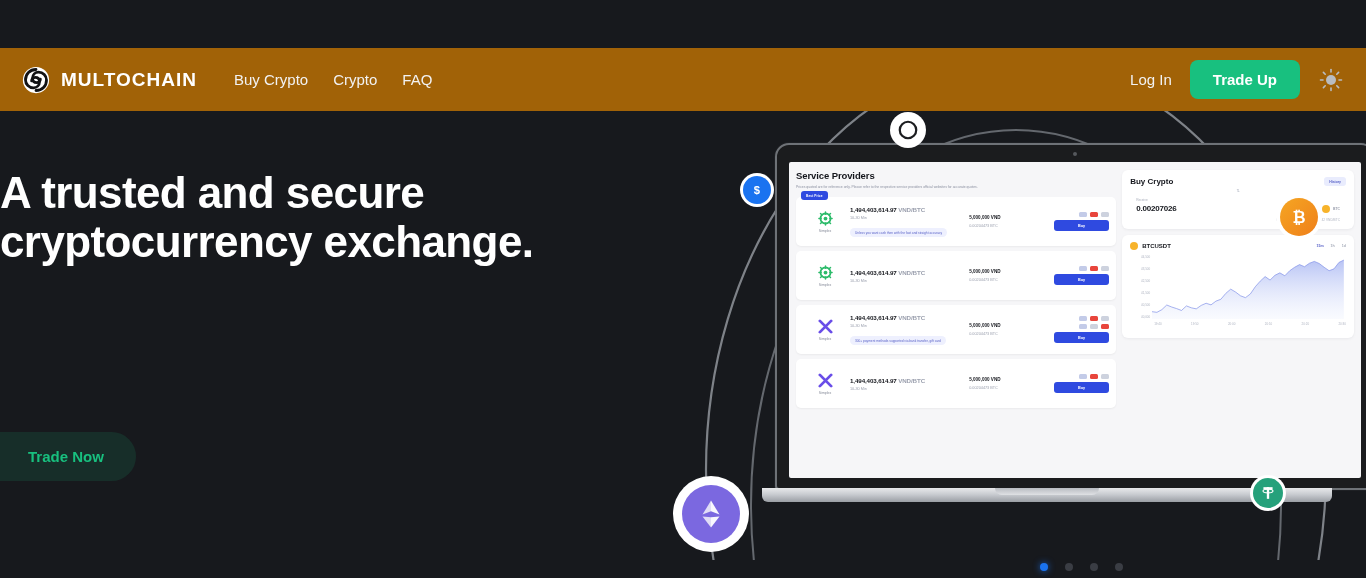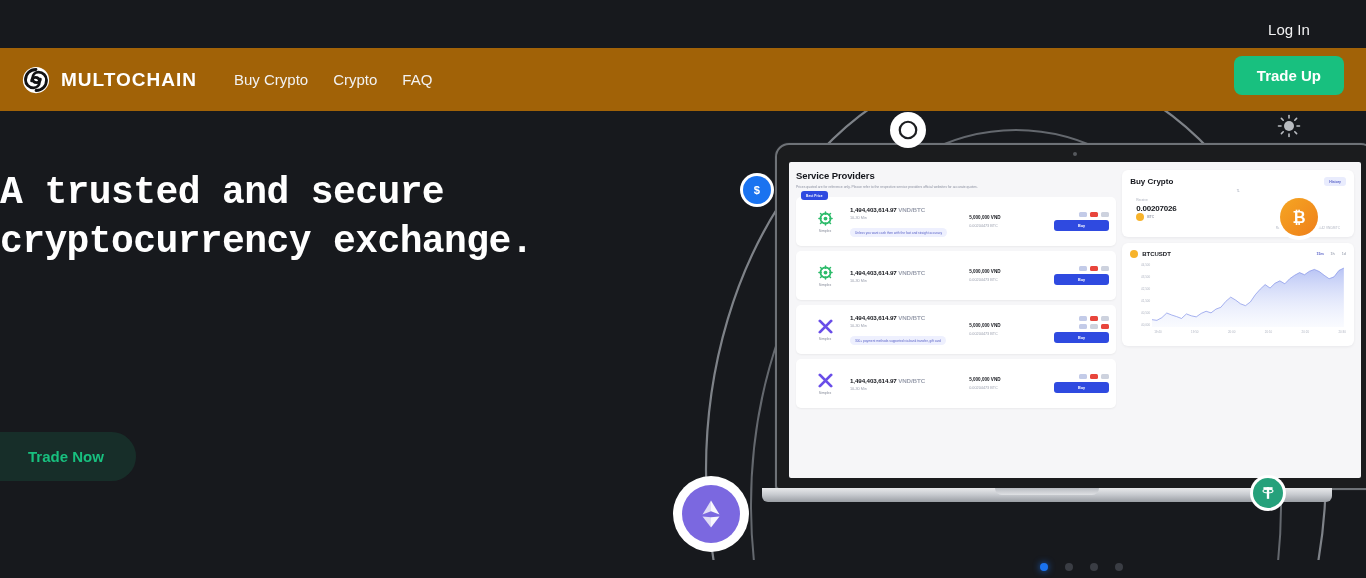--- a/index.html
+++ b/index.html
@@ -24,42 +24,42 @@
   .brand-name {
     font-size:19px; font-weight:bold; letter-spacing:1.0px; color:#ffffff;
     white-space:nowrap;
   }
   .nav-links { display:flex; align-items:center; gap:25px; margin-left:37px; }
   .nav-link {
     font-size:15px; color:#f2f2f3; white-space:nowrap; cursor:pointer;
     font-weight:400;
   }
   .nav-right {
-    margin-left:auto; display:flex; align-items:center; gap:18px; margin-right:22px;flex-direction:column;
+    margin-left:auto; display:flex; align-items:center; gap:18px; margin-right:22px;
   }
   .login-link { font-size:15px; color:#f2f2f3; cursor:pointer; white-space:nowrap; }
   .signup-btn {
     background:#18c07f; color:#ffffff; font-size:15px; font-weight:bold;
     border:none; border-radius:8px; padding:11px 23px; cursor:pointer;
     white-space:nowrap; font-family:"Liberation Sans", sans-serif;
   }
   .theme-toggle {
     width:26px; height:26px; cursor:pointer; display:flex;
     align-items:center; justify-content:center;
   }
 
   
   .hero {
     position:absolute; left:0; top:63px; width:640px; height:515px;
     padding-left:0px;
   }
   .hero-title {
     position:absolute; left:0; top:105px; width:560px;
-    font-size:38px; line-height:49px; font-weight:bold;
-    letter-spacing:-0.6px; color:#ffffff;font-family:Liberation Mono, monospace;
+    font-size:44px; line-height:49px; font-weight:bold;
+    letter-spacing:-0.6px; color:#ffffff;
   }
   .hero-sub {
     position:absolute; left:0; top:290px; width:470px;
     font-size:15.5px; line-height:26px; color:#9ea2ab; font-weight:400;
   }
   .trade-btn {
     position:absolute; left:-28px; top:369px;
     background:rgba(24,192,127,0.13);
     color:#18c07f; font-size:15px; font-weight:bold;
     border:none; border-radius:27px; padding:16px 32px 16px 56px;
@@ -434,21 +434,21 @@
           <div class="card">
             <div class="bc-head">
               <span class="bc-title">Buy Crypto</span>
               <span class="bc-tag">History</span>
             </div>
 
 
             <div class="bc-swap">⇅</div>
 
             <div class="bc-row2">
-              <div style="display:flex;align-items:flex-start;justify-content:space-between;flex-direction:column;">
+              <div style="display:flex;align-items:flex-end;justify-content:space-between;">
                 <div>
                   <div class="bc-lbl">Receive</div>
                   <div class="bc-val">0.00207026</div>
                 </div>
                 <div class="bc-cur">
                   <span class="cur-dot btc"></span>
                   <span class="cur-txt">BTC</span>
                 </div>
               </div>
               <div class="bc-ref">Reference Price: 1,494,470,065.42 VND/BTC</div>

